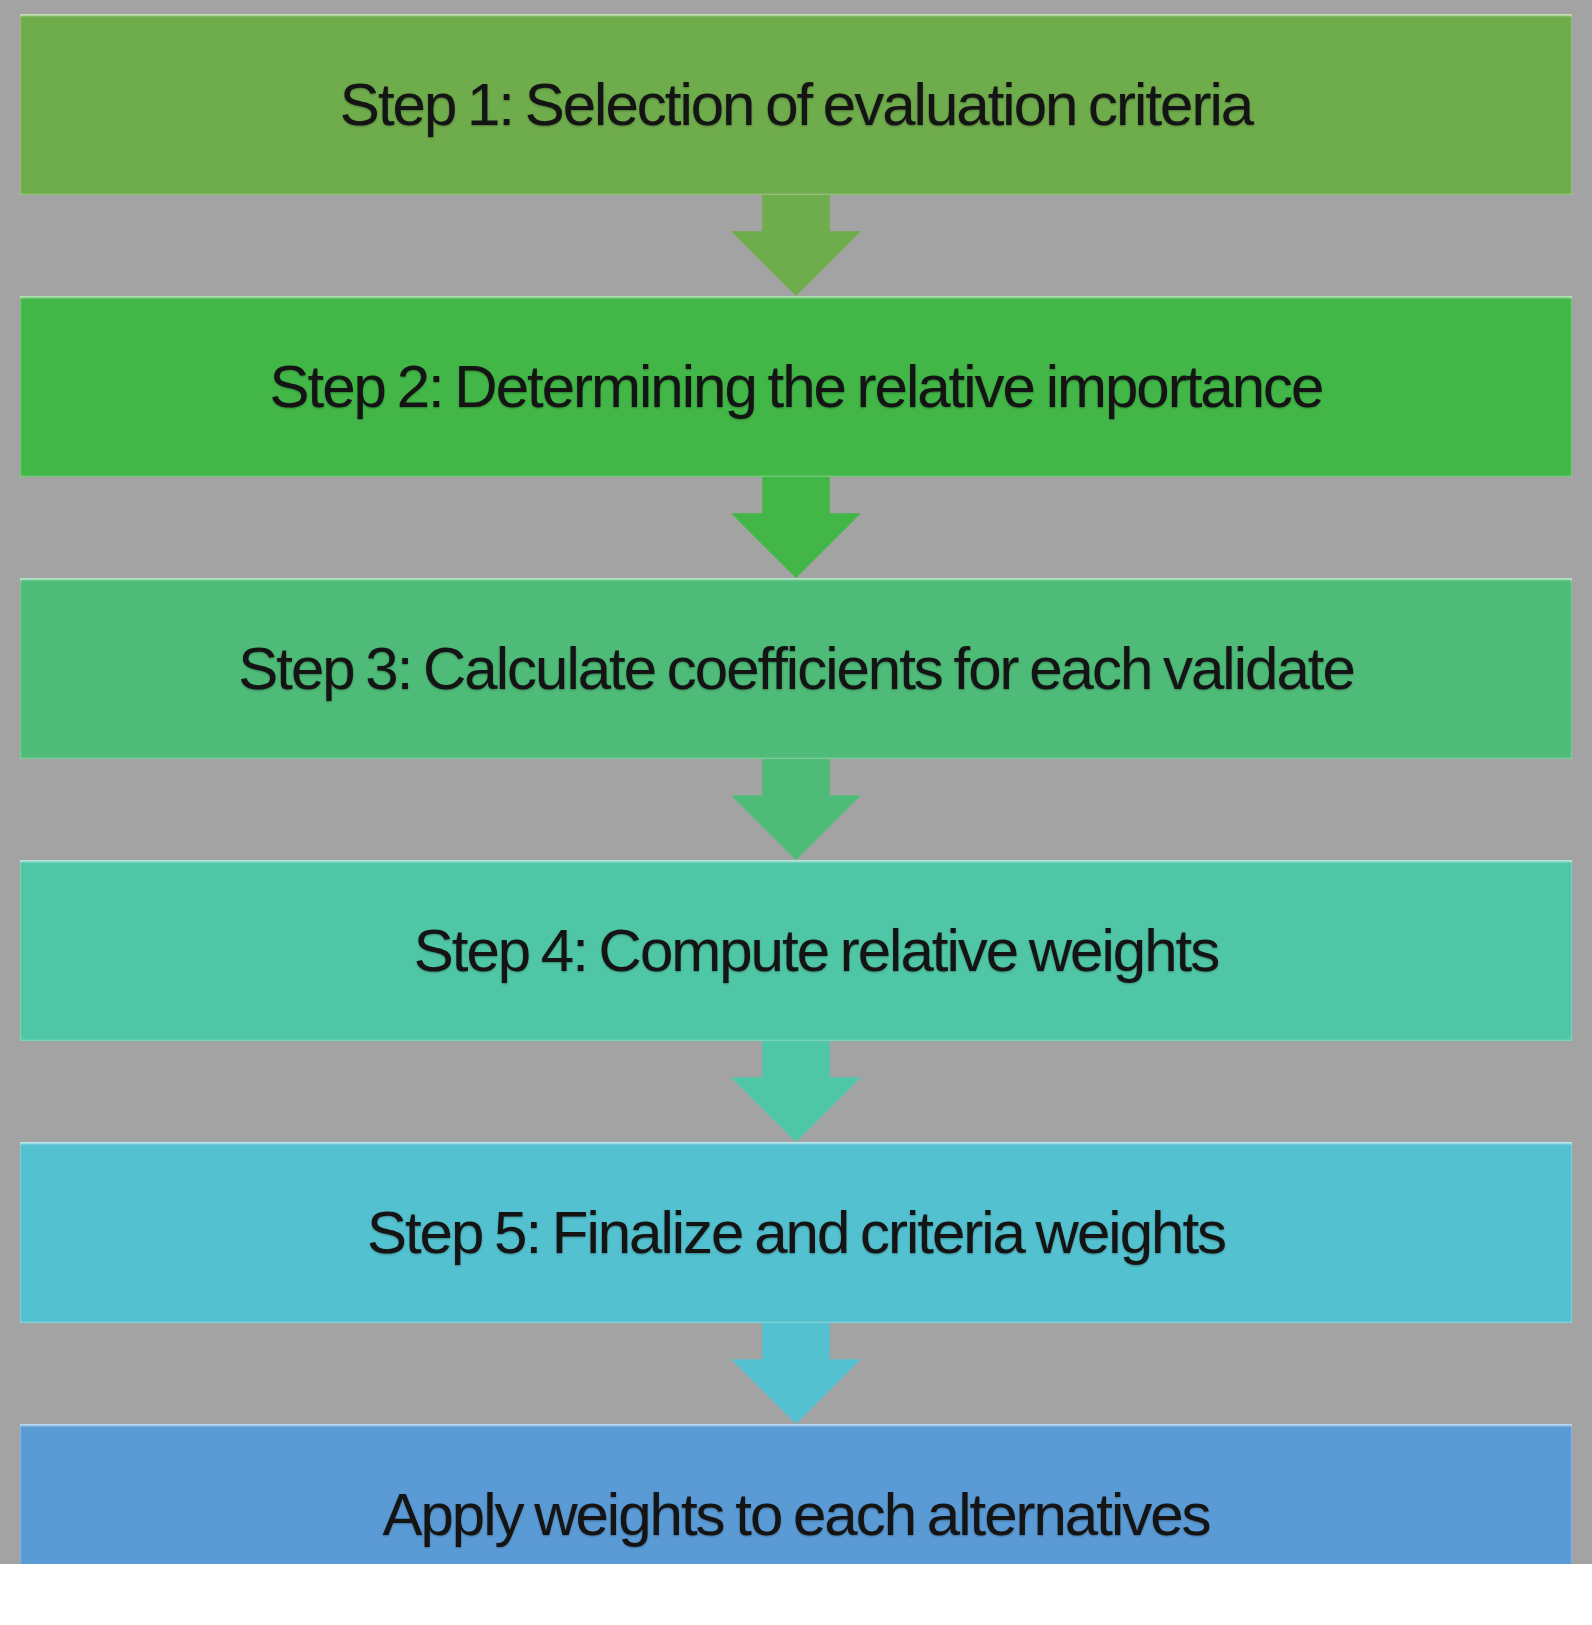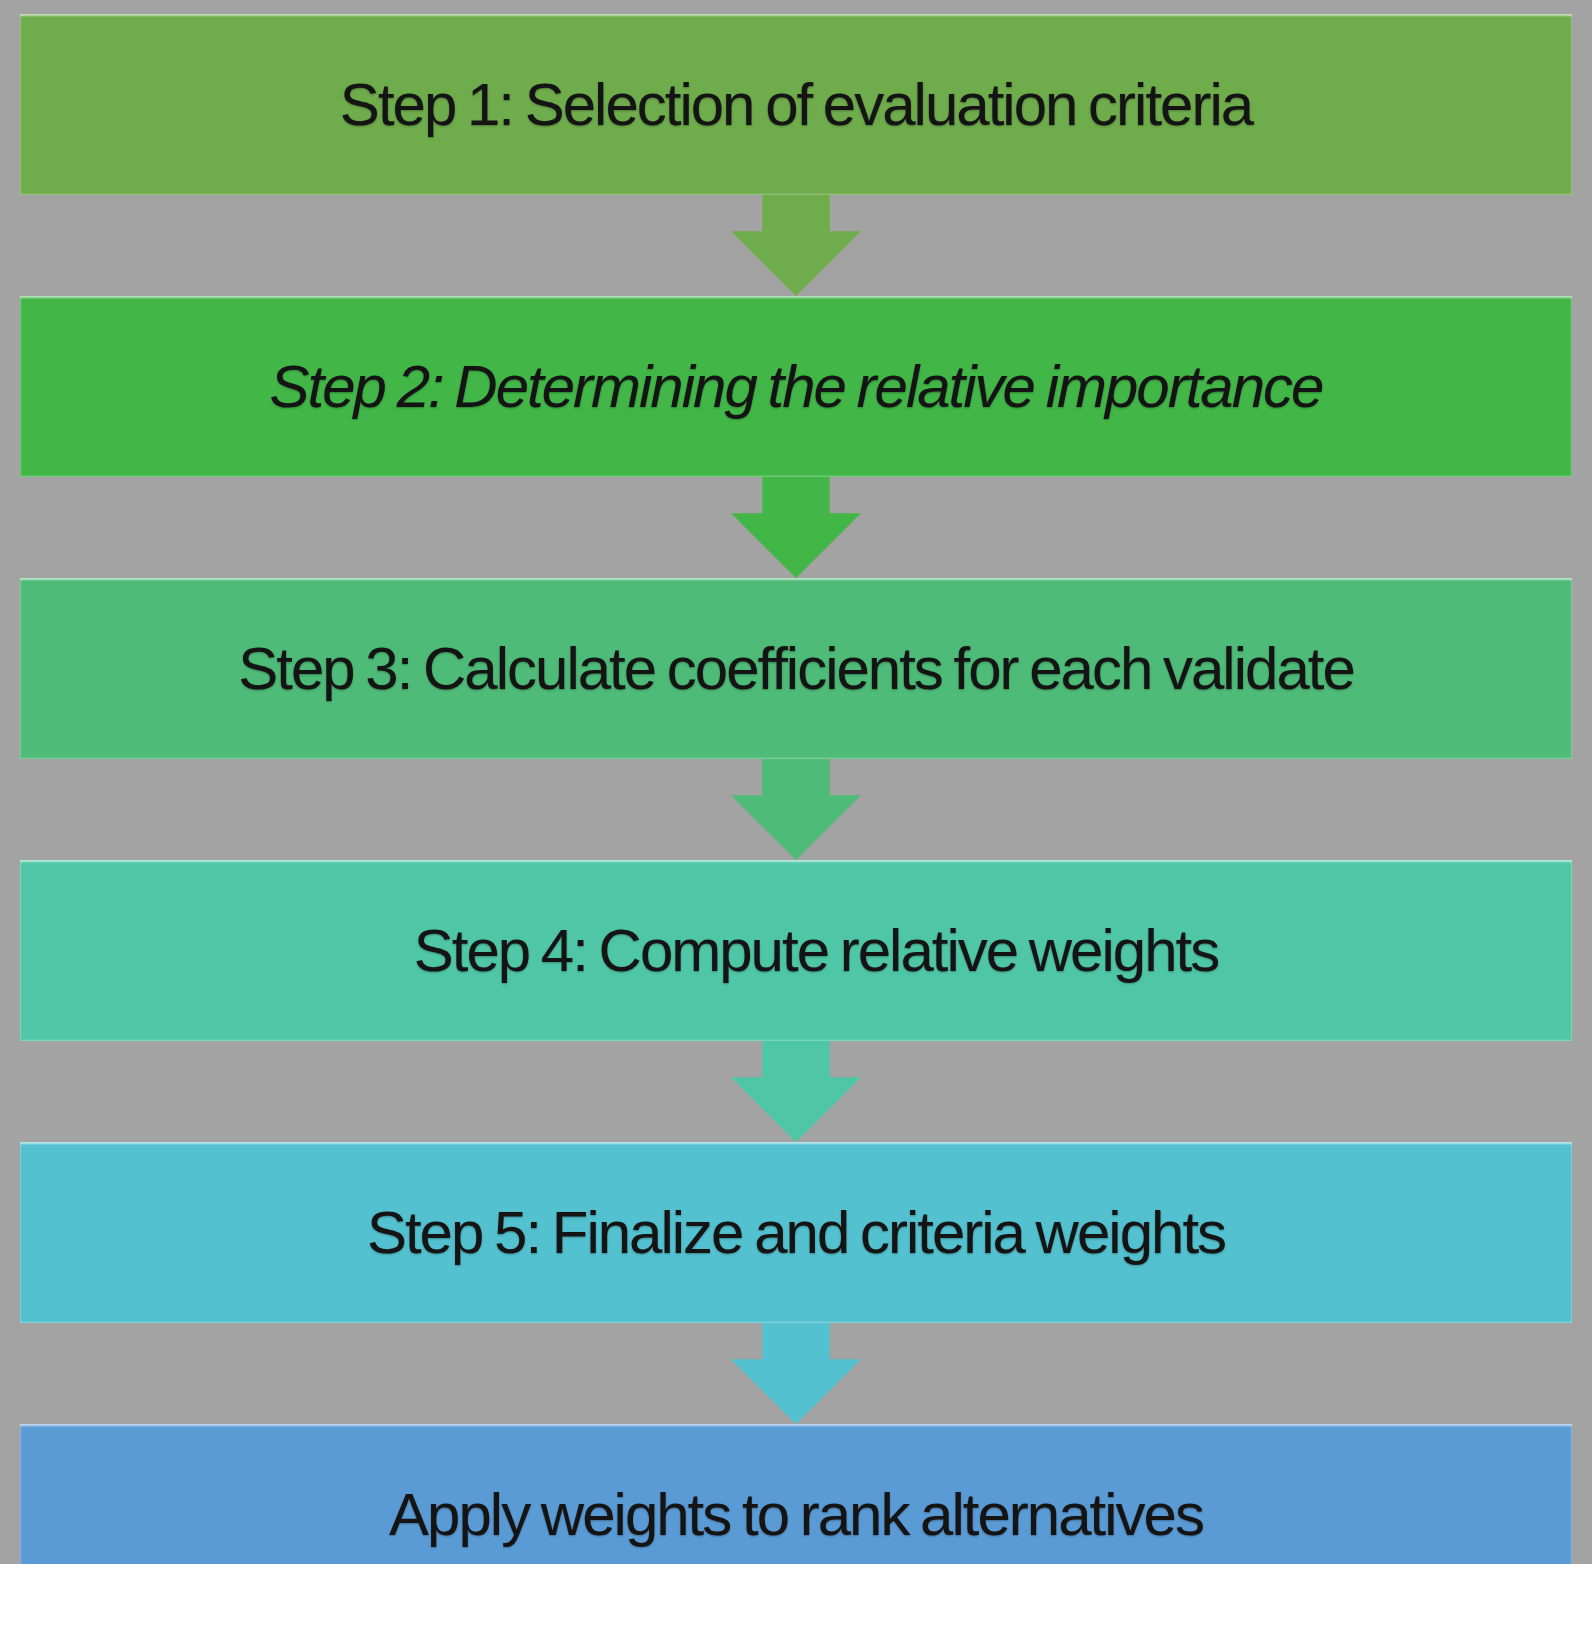--- a/index.html
+++ b/index.html
@@ -47,37 +47,37 @@
 </head>
 <body>
 
 <div class="canvas">
 
   <div class="bar" style="background-color: rgb(111, 172, 76);">
     <span class="bar-label">Step 1: Selection of evaluation criteria</span>
   </div>
   <div class="arrow" style="color: rgb(111, 172, 76);"></div>
 
-  <div class="bar" style="background-color: rgb(66, 183, 72); font-style: italic;">
+  <div class="bar" style="background-color: rgb(66, 183, 72);">
     <span class="bar-label">Step 2: Determining the relative importance</span>
   </div>
   <div class="arrow" style="color: rgb(66, 183, 72);"></div>
 
   <div class="bar" style="background-color: rgb(78, 187, 120);">
     <span class="bar-label">Step 3: Calculate coefficients for each validate</span>
   </div>
   <div class="arrow" style="color: rgb(78, 187, 120);"></div>
 
   <div class="bar" style="background-color: rgb(79, 199, 166); padding-left: 40px;">
     <span class="bar-label">Step 4: Compute relative weights</span>
   </div>
   <div class="arrow" style="color: rgb(79, 199, 166);"></div>
 
   <div class="bar" style="background-color: rgb(83, 193, 207);">
     <span class="bar-label">Step 5: Finalize and criteria weights</span>
   </div>
   <div class="arrow" style="color: rgb(83, 193, 207);"></div>
 
   <div class="bar" style="background-color: rgb(91, 155, 213);">
-    <span class="bar-label">Apply weights to rank alternatives</span>
+    <span class="bar-label">Apply weights to each alternatives</span>
   </div>
 
 </div>
 
 </body></html>

